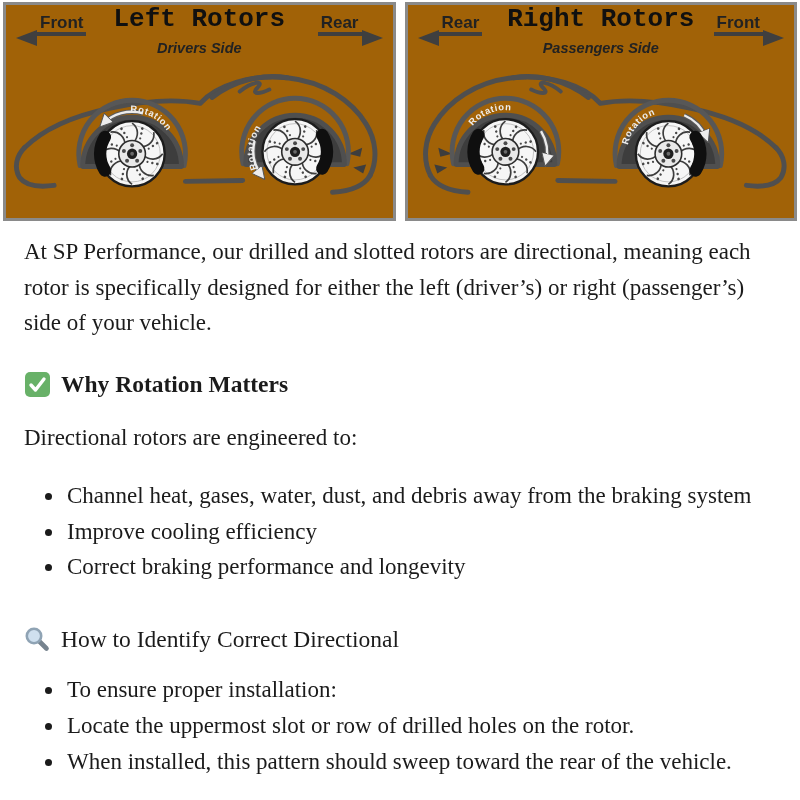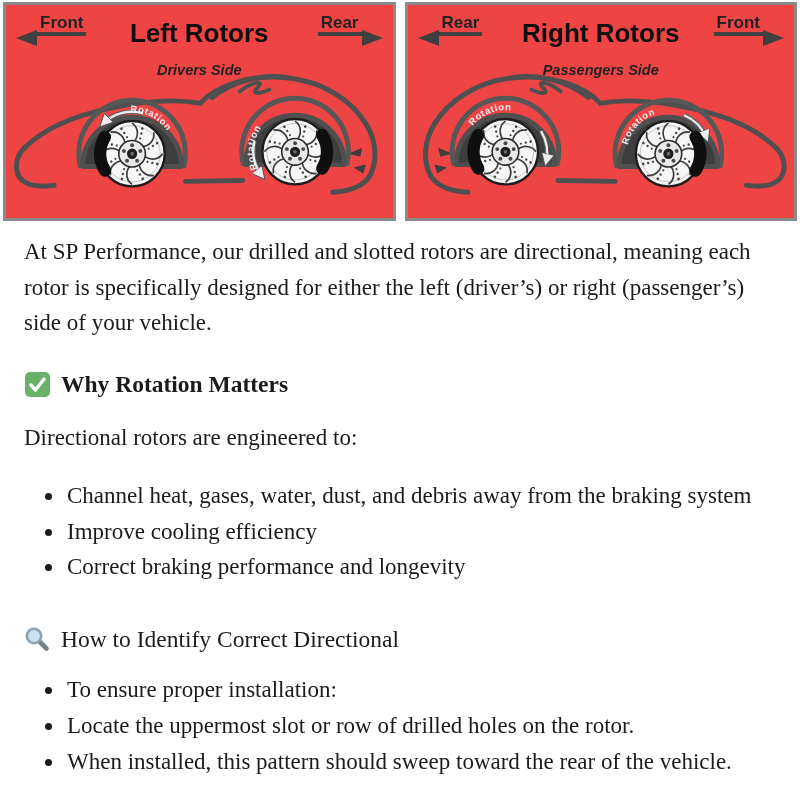--- a/index.html
+++ b/index.html
@@ -4,39 +4,39 @@
 <style>
   html,body { margin:0; padding:0; }
   body {
     width:800px; height:800px; background:#ffffff;
     font-family:"Liberation Serif", serif; color:#1b1b1b;
     overflow:hidden;
   }
 
   
   .panels { display:flex; gap:9px; padding:2px 3px 0 3px; }
-  .panel { flex:1; border:3px solid #8a8a8a; background:#ef4444; height:213px; position:relative; overflow:hidden; }
+  .panel { flex:1; border:3px solid #8a8a8a; background:#a16207; height:213px; position:relative; overflow:hidden; }
   .panel-header { position:relative; height:50px; }
   .dir { position:absolute; top:9px; display:flex; align-items:flex-end; }
   .dir.left  { left:10px; }
   .dir.right { right:10px; }
   .dir-text {
     font-family:"Liberation Sans", sans-serif; font-weight:bold; font-size:17px;
     color:#222; border-bottom:4px solid #3f3f3f; padding:0 3px 1px 3px; line-height:1;
   }
   .tri { width:0; height:0; border-top:8px solid transparent; border-bottom:8px solid transparent; }
   .tri.l { border-right:21px solid #3f3f3f; margin-bottom:-10px; }
   .tri.r { border-left:21px solid #3f3f3f; margin-bottom:-10px; }
   .panel-title {
-    text-align:center; font-family:Liberation Sans, sans-serif; font-weight:bold;
-    font-size:26px; line-height:1.0; padding-top:15px; color:#101010;
+    text-align:center; font-family:Liberation Mono, monospace; font-weight:bold;
+    font-size:26px; line-height:1.0; padding-top:1px; color:#101010;
   }
   .panel-subtitle {
     text-align:center; font-family:"Liberation Sans", sans-serif; font-weight:bold;
-    font-style:italic; font-size:14.5px; color:#222; margin-top:16px;
+    font-style:italic; font-size:14.5px; color:#222; margin-top:8px;
   }
   .car-svg { display:block; width:100%; height:158px; }
 
   .rotarrow-u { stroke:#5a5a5a; stroke-width:4.6; fill:none; }
   .rotarrow   { stroke:#ebebeb; stroke-width:2.4; fill:none; }
   .rottext {
     font-family:"Liberation Sans", sans-serif; font-weight:bold;
     font-size:9.5px; fill:#ededed; letter-spacing:0.7px;
   }
 

